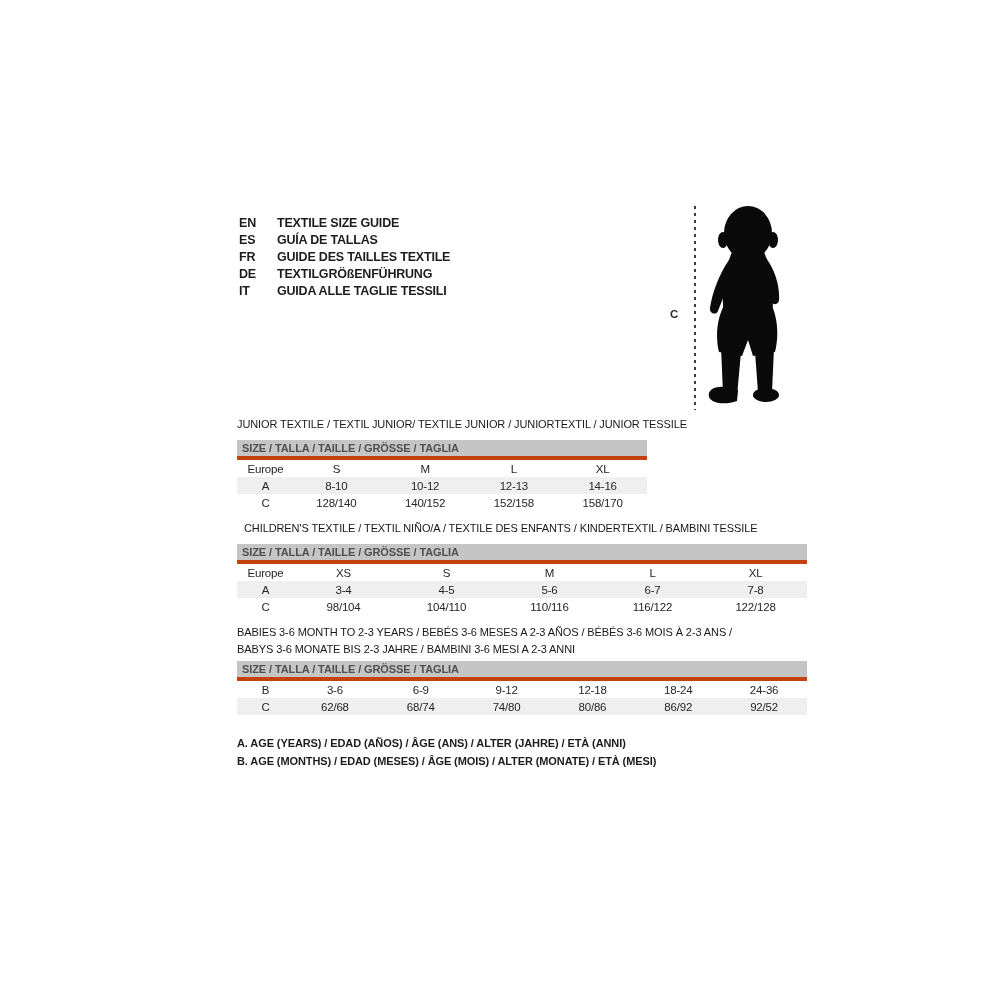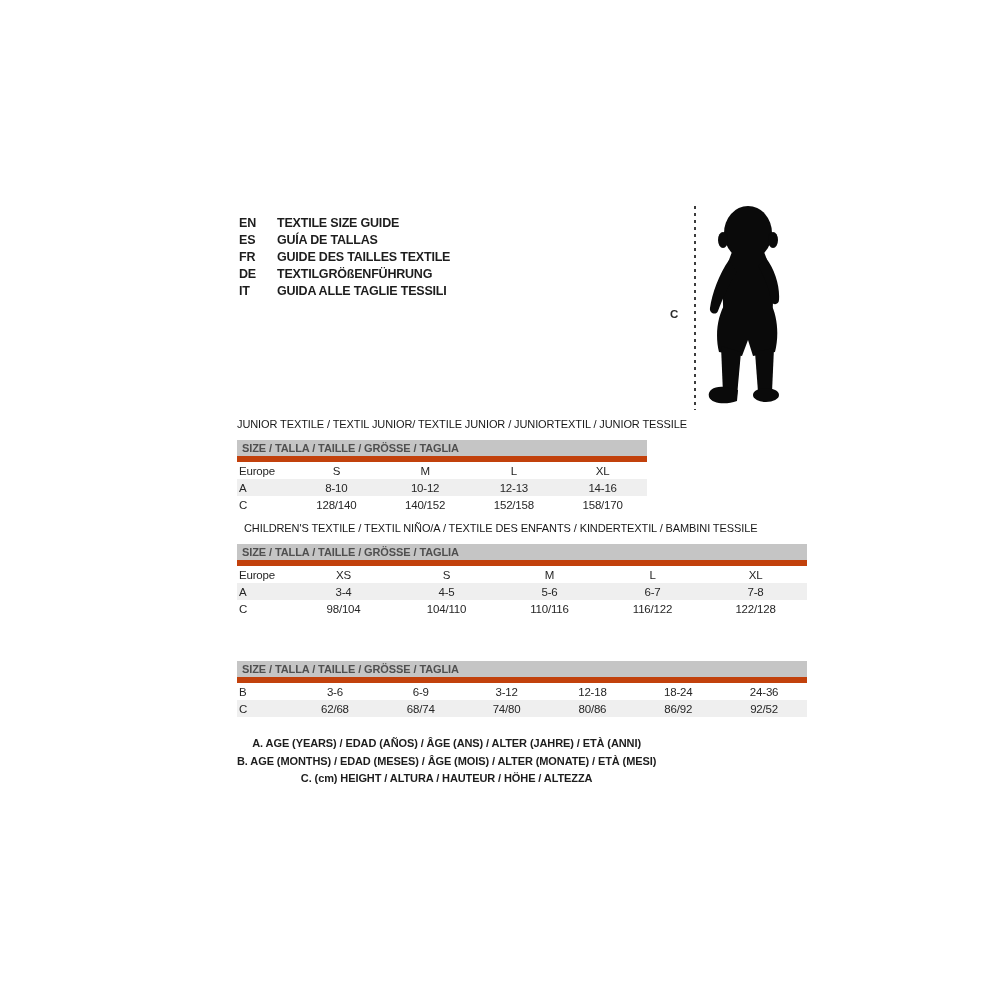--- a/index.html
+++ b/index.html
@@ -22,31 +22,31 @@
     background:repeating-linear-gradient(to bottom,#3c3c3c 0 3px,transparent 3px 7px);}
   .c-label{position:absolute;left:6px;top:118px;font-size:11.5px;font-weight:bold;color:#2a2a2a;}
   .silhouette{position:absolute;left:38px;top:14px;}
 
   
   .sec-title{font-size:11px;font-weight:normal;letter-spacing:-0.1px;color:#181818;line-height:17px;white-space:nowrap;}
 
   
   .size-table{left:218px;}
   .size-bar{height:16px;line-height:16px;background:#c5c5c5;color:#4f4f4f;
-    font-size:11px;font-weight:bold;padding-left:5px;border-bottom:6px solid #c2410c;
+    font-size:11px;font-weight:bold;padding-left:5px;border-bottom:4px solid #c2410c;
     letter-spacing:-0.1px;}
   table.grid{width:100%;border-collapse:collapse;table-layout:fixed;font-size:11.5px;color:#262626;letter-spacing:-0.2px;}
   table.grid td{height:17px;padding:0;text-align:center;overflow:hidden;white-space:nowrap;}
-  table.grid td.rowlabel{text-align:left;padding-left:2px;}
+  table.grid td.rowlabel{text-align:center;padding-left:2px;}
   tr.striped{background:#efefef;}
   .w410{width:410px;}
   .w570{width:570px;}
 
   
-  .legend{left:218px;top:735px;font-size:11px;font-weight:bold;letter-spacing:-0.1px;text-align:center;}
+  .legend{left:218px;top:735px;font-size:11px;font-weight:bold;letter-spacing:-0.1px;}
   .legend div{line-height:17.5px;white-space:nowrap;}
 </style>
 </head>
 <body>
 
 <div class="abs lang-block">
   <div class="lang-row">
     <span class="lang-code">EN</span>
     <span class="lang-label">TEXTILE SIZE GUIDE</span>
   </div>
@@ -160,53 +160,54 @@
       <td>104/110</td>
       <td>110/116</td>
       <td>116/122</td>
       <td>122/128</td>
     </tr>
   </tbody>
     </table>
 </div>
 
 <div class="abs sec-title" style="left:218px;top:624px;">
+  <div>BABIES 3-6 MONTH TO 2-3 YEARS / BEBÉS 3-6 MESES A 2-3 AÑOS / BÉBÉS 3-6 MOIS À 2-3 ANS /</div>
+  <div>BABYS 3-6 MONATE BIS 2-3 JAHRE / BAMBINI 3-6 MESI A 2-3 ANNI</div>
 </div>
 <div class="abs size-table w570" style="top:661px;">
   <div class="size-bar">SIZE / TALLA / TAILLE / GRÖSSE / TAGLIA</div>
   <table class="grid">
     <colgroup>
         <col style="width:55px">
         <col>
         <col>
         <col>
         <col>
         <col>
         <col>
       </colgroup>
     <tbody>
         <tr>
       <td class="rowlabel">B</td>
       <td>3-6</td>
       <td>6-9</td>
-      <td>3-12</td>
+      <td>9-12</td>
       <td>12-18</td>
       <td>18-24</td>
       <td>24-36</td>
     </tr>
     <tr class="striped">
       <td class="rowlabel">C</td>
       <td>62/68</td>
       <td>68/74</td>
       <td>74/80</td>
       <td>80/86</td>
       <td>86/92</td>
       <td>92/52</td>
     </tr>
   </tbody>
     </table>
 </div>
 
 <div class="abs legend">
   <div>A. AGE (YEARS) / EDAD (AÑOS) / ÂGE (ANS) / ALTER (JAHRE) / ETÀ (ANNI)</div>
   <div>B. AGE (MONTHS) / EDAD (MESES) / ÂGE (MOIS) / ALTER (MONATE) / ETÀ (MESI)</div>
-  <div>C. (cm) HEIGHT / ALTURA / HAUTEUR / HÖHE / ALTEZZA</div>
 </div>
 
 </body></html>

